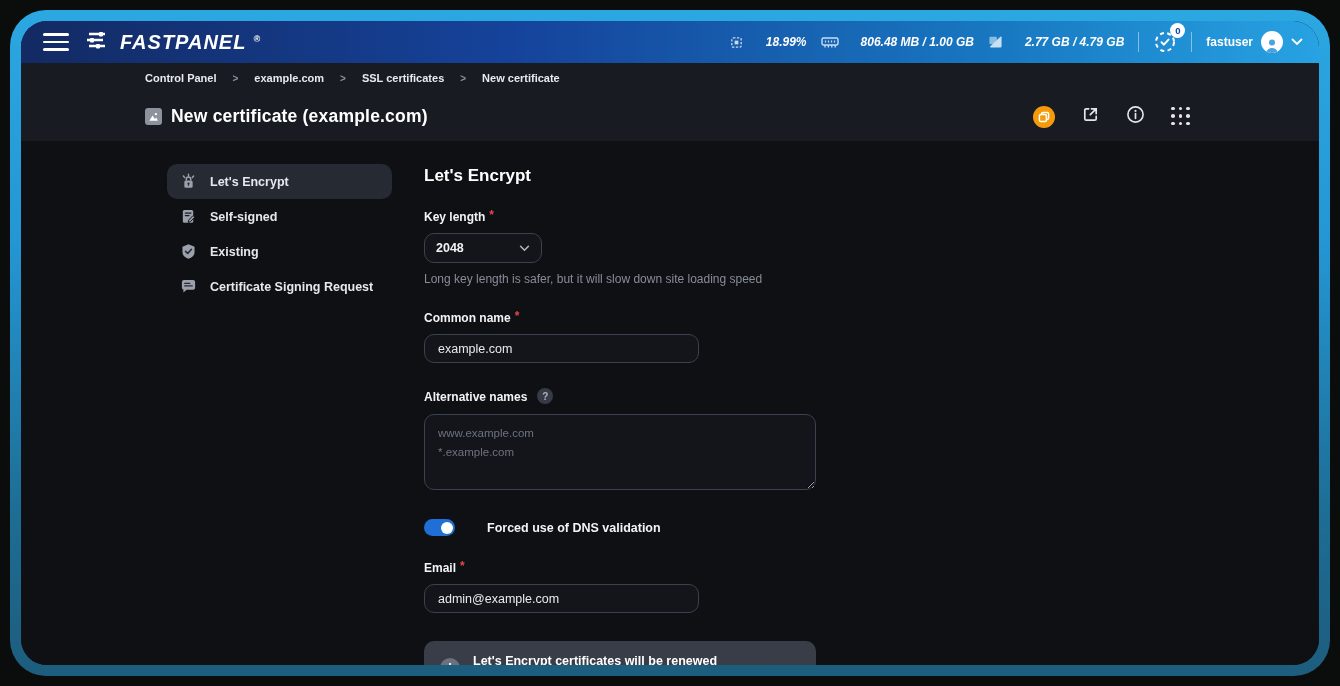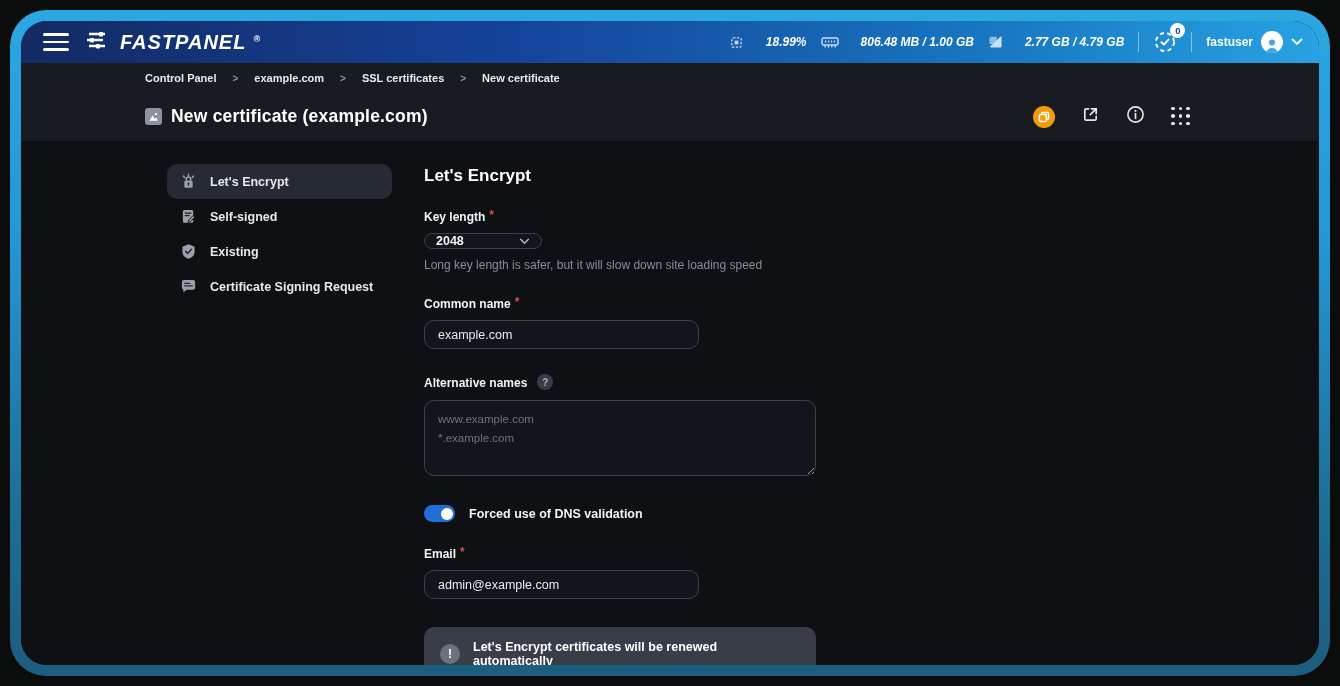--- a/index.html
+++ b/index.html
@@ -96,21 +96,21 @@
   .form-col { width:392px; flex:0 0 392px; color:#fff; }
   .form-heading { font-size:17px; font-weight:bold; margin:2px 0 24px; }
   .field-label { font-size:12px; font-weight:bold; color:#f2f3f5; display:flex; align-items:flex-end; gap:4px; }
   .req { color:#e5484d; font-size:12px; position:relative; top:-2px; }
   .help-badge {
     width:16px; height:16px; border-radius:50%; background:#363b45; color:#aeb3bc;
     font-size:10px; font-weight:bold; display:inline-flex; align-items:center; justify-content:center;
     margin-left:6px; cursor:pointer;
   }
   .select-box {
-    margin-top:9px; width:118px; height:16px;
+    margin-top:9px; width:118px; height:30px;
     border:1px solid #3a414f; border-radius:10px; background:#13151b;
     display:flex; align-items:center; justify-content:space-between;
     padding:0 11px; font-size:12.5px; font-weight:bold; color:#f2f3f5; cursor:pointer;
   }
   .select-box .chev { color:#aeb3bc; }
   .help-text { margin-top:9px; font-size:12px; color:#878d98; }
   .text-input {
     margin-top:9px; width:275px; height:29px;
     border:1px solid #3a414f; border-radius:10px; background:#13151b;
     color:#e9eaee; font-size:12.5px; padding:0 13px;
@@ -118,21 +118,21 @@
   }
   .textarea {
     margin-top:10px; width:392px; height:76px;
     border:1px solid #3a414f; border-radius:10px; background:#13151b;
     color:#e9eaee; font-size:11.5px; padding:9px 13px;
     font-family:Liberation Sans, sans-serif; line-height:19px;
     resize:vertical; outline:none;
   }
   .textarea::placeholder { color:#6d737e; }
   .field { margin-top:25px; }
-  .toggle-row { margin-top:25px; display:flex; align-items:center; gap:14px; }
+  .toggle-row { margin-top:25px; display:flex; align-items:center; gap:32px; }
   .toggle {
     width:31px; height:17px; border-radius:9px; background:#1f6fd6;
     position:relative; cursor:pointer; flex:0 0 31px;
   }
   .toggle::after {
     content:""; position:absolute; top:2.5px; right:2.5px;
     width:12px; height:12px; border-radius:50%; background:#fff;
   }
   .toggle-label { font-size:12.5px; font-weight:bold; color:#f2f3f5; }
   .info-box {

